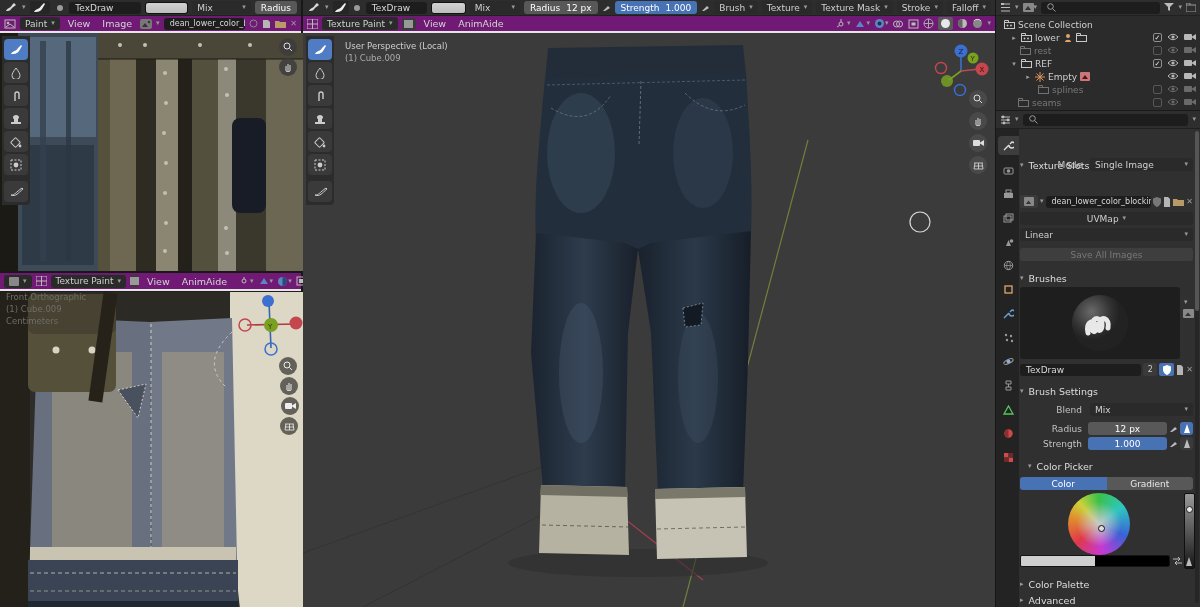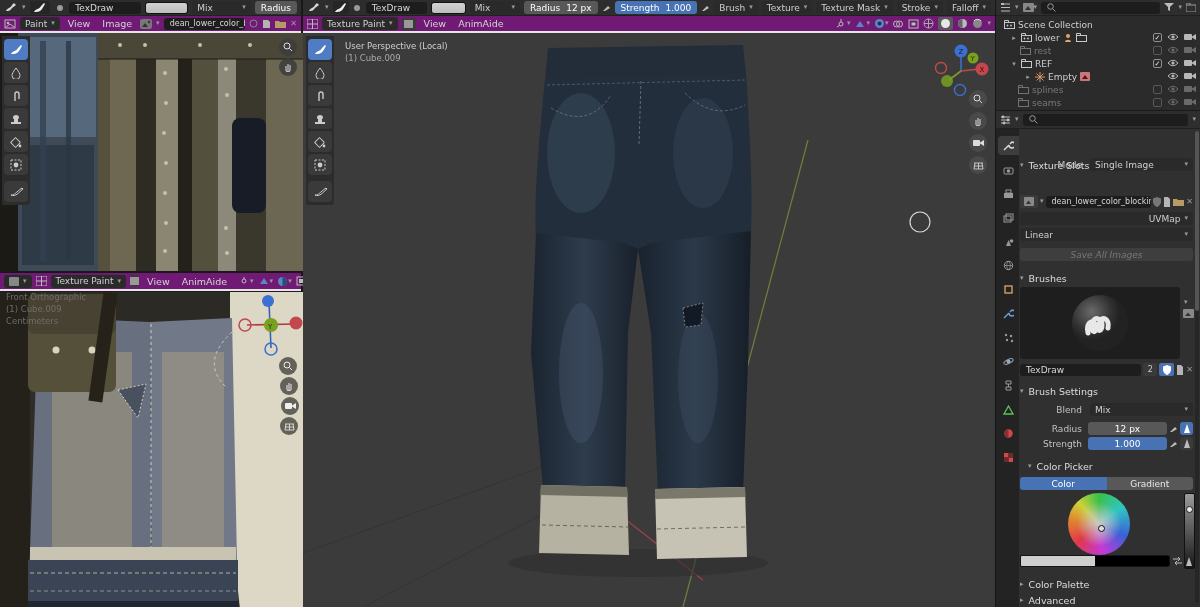--- a/index.html
+++ b/index.html
@@ -32,21 +32,21 @@
   .oicons{position:absolute;right:4px;display:flex;gap:5px;align-items:center;}
   .cb{width:9px;height:9px;border:1px solid #8f8f8f;border-radius:2px;font-size:7px;line-height:8px;color:#e6e6e6;text-align:center;}
   
   #properties{background:#303030;border-left:1px solid #161616;border-top:1px solid #1a1a1a;}
   #ptabs{position:absolute;left:0;top:18px;bottom:0;width:23px;background:#232323;}
   .ptab{position:absolute;left:2px;width:21px;height:19px;display:flex;align-items:center;justify-content:center;border-radius:4px 0 0 4px;}
   .ptab.active{background:#3d3d3d;}
   .prow{position:absolute;left:24px;right:7px;display:flex;align-items:center;gap:4px;}
   .plabel{width:66px;text-align:right;color:#c2c2c2;font-size:9px;padding-right:4px;flex:none;}
   .ptitle{font-size:9.5px;color:#dedede;display:flex;gap:5px;align-items:center;}
-  .pbtn-disabled{flex:1;background:#3e3e3e;border-radius:3px;color:#787878;font-size:9px;height:13px;display:flex;align-items:center;justify-content:center;font-style:italic;}
+  .pbtn-disabled{flex:1;background:#3e3e3e;border-radius:3px;color:#787878;font-size:9px;height:13px;display:flex;align-items:center;justify-content:center;}
   .seg{flex:1;height:13px;font-size:9px;display:flex;align-items:center;justify-content:center;background:#585858;color:#e8e8e8;}
   .seg.on{background:#4772b3;color:#fff;}
   .wheel{position:absolute;width:62px;height:62px;border-radius:50%;
     background:
      radial-gradient(circle closest-side,#c9c9c9 0%,rgba(201,201,201,.55) 35%,rgba(201,201,201,0) 72%),
      conic-gradient(#39c04a,#2ec6c0 15%,#3a61d8 32%,#c43ad4 48%,#e0394a 64%,#e08a2e 78%,#cdd23a 88%,#39c04a);}
   .wheelcur{position:absolute;width:7px;height:7px;border-radius:50%;border:1px solid #111;background:#ddd;}
   .vslider{position:absolute;width:11px;background:linear-gradient(#9a9a9a,#161616);border:1px solid #111;border-radius:2px;}
   .vhandle{position:absolute;left:1px;width:7px;height:7px;border-radius:50%;background:#e8e8e8;border:1px solid #222;}
   .scroll{position:absolute;right:1px;width:4px;background:#262626;border-radius:2px;}
@@ -734,21 +734,21 @@
         <span><svg width="12" height="8">
               <path d="M1 4 Q6 -1.5 11 4 Q6 9.5 1 4Z" fill="none" stroke="#b8b8b8"></path>
               <circle cx="6" cy="4" r="1.6" fill="#b8b8b8"></circle>
             </svg></span>
         <span><svg width="12" height="8">
               <rect x="0" y="1" width="8" height="6" rx="1" fill="#b8b8b8"></rect>
               <path d="M8 3.5 L12 1 V7 L8 4.5Z" fill="#b8b8b8"></path>
             </svg></span>
       </span>
     </div>
-    <div class="orow dim" style="top:83px;padding-left:22px;">
+    <div class="orow dim" style="top:83px;padding-left:22px;margin-left:20px;">
       <svg width="11" height="9">
           <rect x="0.5" y="2.5" width="10" height="6" fill="none" stroke="#c8c8c8"></rect>
           <path d="M0.5 2.5 V0.5 H4.5 V2.5" fill="none" stroke="#c8c8c8"></path>
         </svg>
       <span>splines</span>
       <span class="oicons">
         <span class="cb"></span>
         <span><svg width="12" height="8">
               <path d="M1 4 Q6 -1.5 11 4 Q6 9.5 1 4Z" fill="none" stroke="#b8b8b8"></path>
               <circle cx="6" cy="4" r="1.6" fill="#b8b8b8"></circle>
@@ -918,21 +918,21 @@
           </svg>
         </span>
       <span class="ibtn">
           <svg width="11" height="9">
             <path d="M0 2 H4 L5 3 H11 V9 H0Z" fill="#b89a67"></path>
           </svg>
         </span>
       <span style="font-size:8px;color:#9a9a9a;">✕</span>
     </div>
     <div class="prow" style="top:101px;">
-      <span class="drop" style="flex:1;justify-content:flex-end;">
+      <span class="drop" style="flex:1;justify-content:center;">
           <span>UVMap</span>
           <span class="chev">▾</span>
         </span>
     </div>
     <div class="prow" style="top:117px;">
       <span class="drop" style="flex:1;justify-content:space-between;">
           <span>Linear</span>
           <span class="chev">▾</span>
         </span>
     </div>

